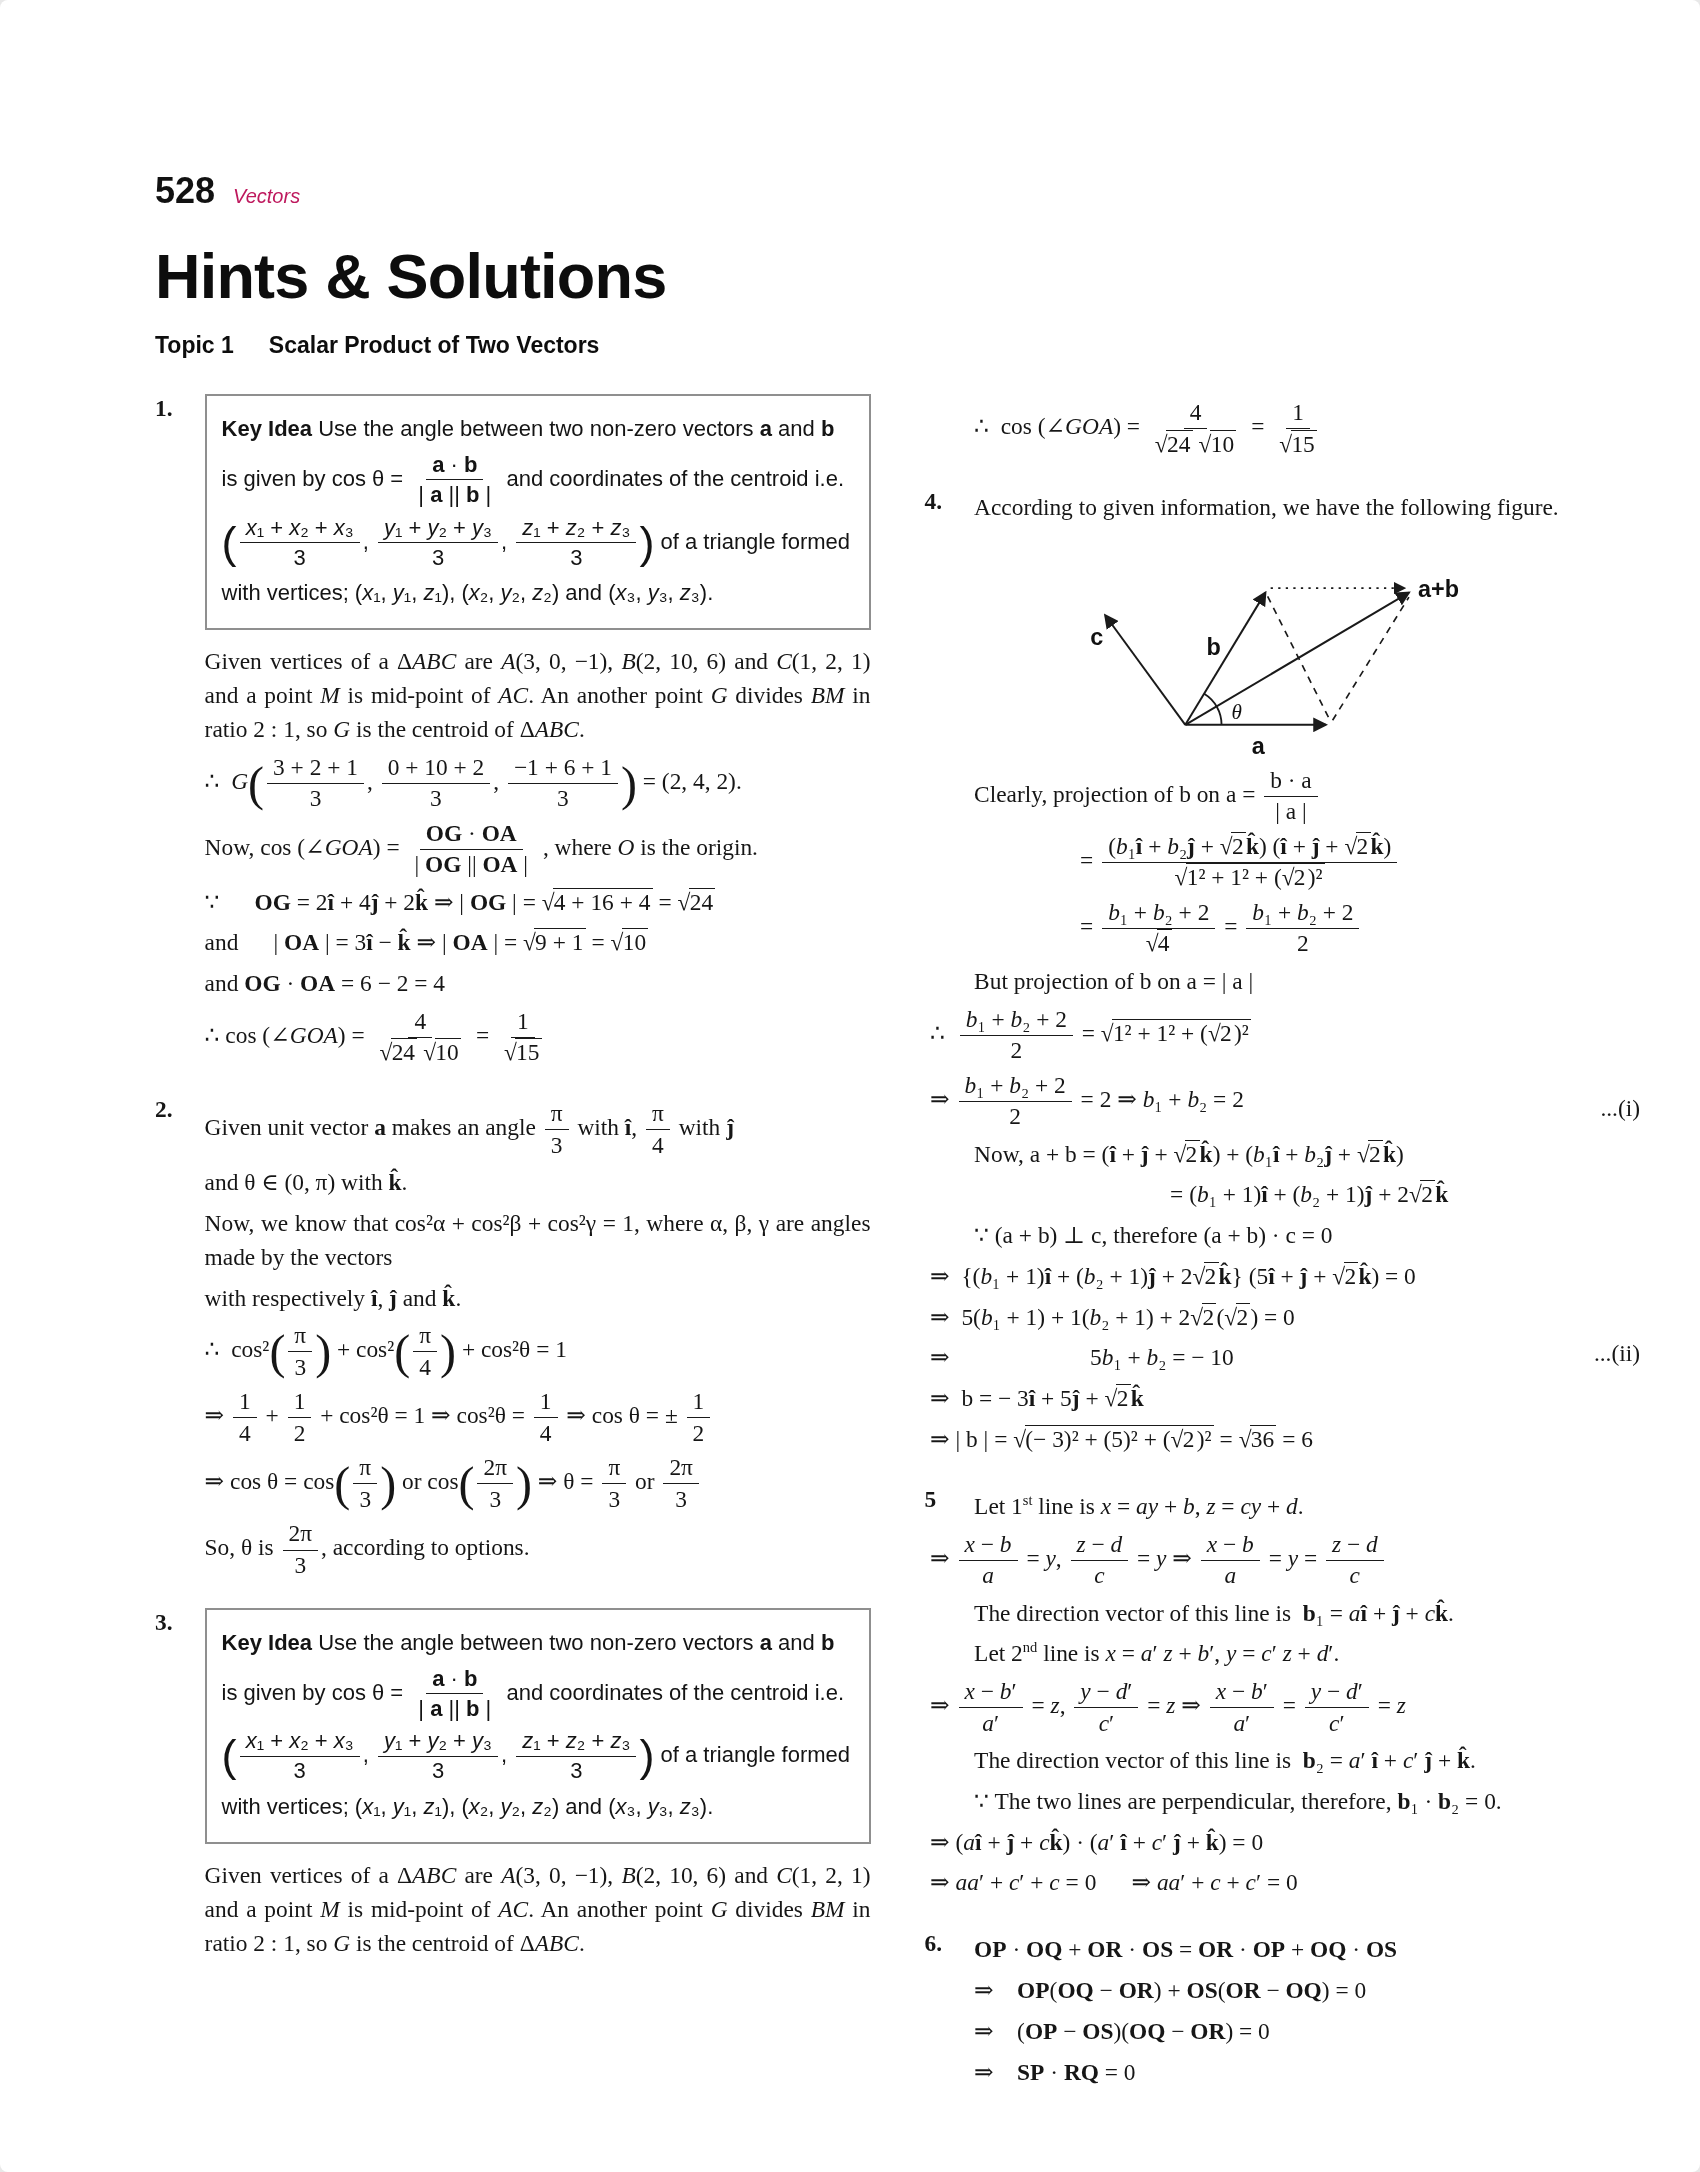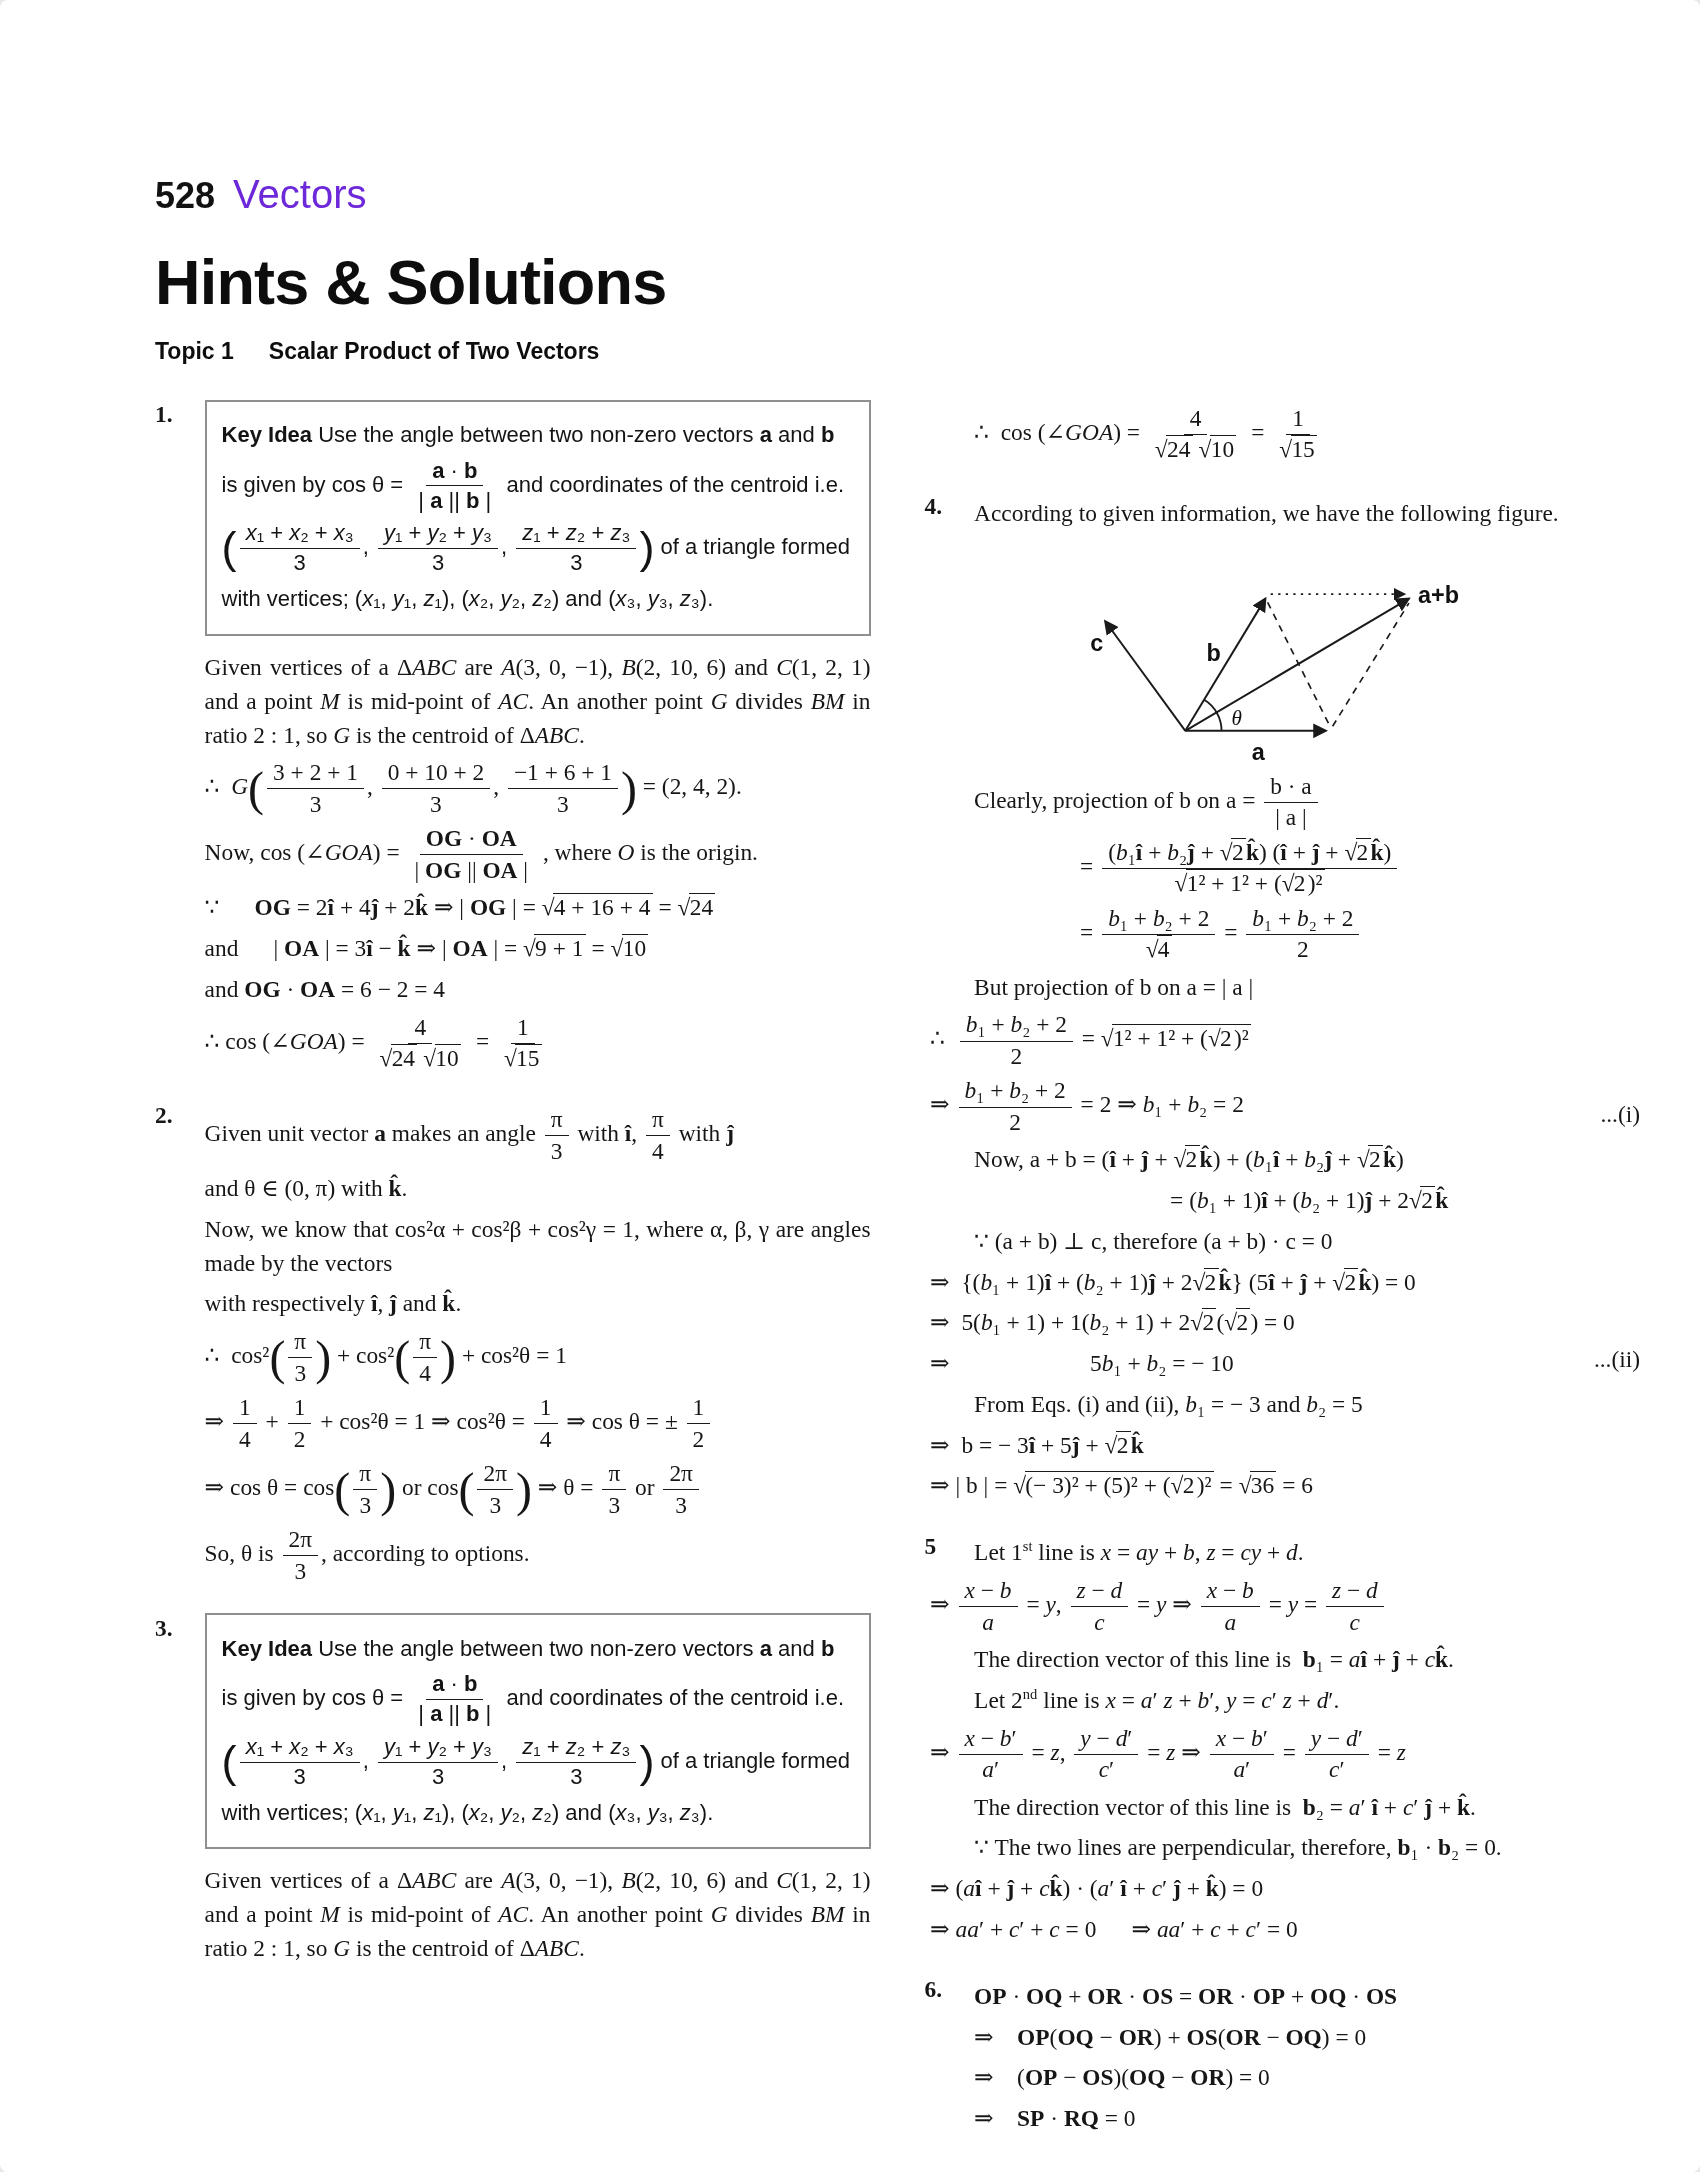--- a/index.html
+++ b/index.html
@@ -5,21 +5,21 @@
   html,body{margin:0;padding:0;background:#e8e8e8;}
   .page{
     width:1700px;height:2172px;box-sizing:border-box;background:#ffffff;
     padding:165px 60px 45px 155px;position:relative;overflow:hidden;
     font-family:"Liberation Serif","DejaVu Serif",serif;
     font-size:23.4px;line-height:1.45;color:#161616;border-radius:8px;
   }
   
   .pagehead{display:flex;align-items:baseline;gap:18px;font-family:"Liberation Sans","DejaVu Sans",sans-serif;}
   .pg-num{font-size:36px;font-weight:700;color:#111;}
-  .pg-chapter{font-size:40px;font-weight:400;color:#6d28d9;}
+  .pg-chapter{font-size:20px;font-weight:400;color:#be185d;font-style:italic;}
   .h-title{
     font-family:"Liberation Sans","DejaVu Sans",sans-serif;
     font-weight:700;font-size:63px;color:#0d0d0d;margin:26px 0 19.6px;letter-spacing:-0.8px;line-height:1.05;
   }
   .topic{display:flex;gap:35px;font-family:"Liberation Sans","DejaVu Sans",sans-serif;
     font-weight:700;font-size:23px;color:#0d0d0d;margin:13.6px 0 6px;}
   
   .columns{display:grid;grid-template-columns:1fr 1fr;column-gap:54px;margin-top:30px;align-items:start;}
   
   .item{display:flex;gap:10.6px;margin:0 0 19.6px;}
@@ -273,21 +273,20 @@
           <div class="mline hang">⇒ <span class="frac">
                 <span class="num"><i>b</i>₁ + <i>b</i>₂ + 2</span>
                 <span class="den">2</span>
               </span> = 2 ⇒ <i>b</i>₁ + <i>b</i>₂ = 2<span class="eqtag">...(i)</span></div>
           <div class="mline">Now, a + b = (<b>î</b> + <b>ĵ</b> + <span class="sqrt"><span class="sign">√</span><span class="rad">2</span></span><b>k̂</b>) + (<i>b</i>₁<b>î</b> + <i>b</i>₂<b>ĵ</b> + <span class="sqrt"><span class="sign">√</span><span class="rad">2</span></span><b>k̂</b>)</div>
           <div class="mline ind2">= (<i>b</i>₁ + 1)<b>î</b> + (<i>b</i>₂ + 1)<b>ĵ</b> + 2<span class="sqrt"><span class="sign">√</span><span class="rad">2</span></span><b>k̂</b></div>
           <div class="mline">∵ (a + b) ⊥ c, therefore (a + b) · c = 0</div>
           <div class="mline hang">⇒ {(<i>b</i>₁ + 1)<b>î</b> + (<i>b</i>₂ + 1)<b>ĵ</b> + 2<span class="sqrt"><span class="sign">√</span><span class="rad">2</span></span><b>k̂</b>} (5<b>î</b> + <b>ĵ</b> + <span class="sqrt"><span class="sign">√</span><span class="rad">2</span></span><b>k̂</b>) = 0</div>
           <div class="mline hang">⇒ 5(<i>b</i>₁ + 1) + 1(<i>b</i>₂ + 1) + 2<span class="sqrt"><span class="sign">√</span><span class="rad">2</span></span>(<span class="sqrt"><span class="sign">√</span><span class="rad">2</span></span>) = 0</div>
           <div class="mline hang">⇒      5<i>b</i>₁ + <i>b</i>₂ = − 10<span class="eqtag">...(ii)</span></div>
-          <div class="mline">From Eqs. (i) and (ii), <i>b</i>₁ = − 3 and <i>b</i>₂ = 5</div>
           <div class="mline hang">⇒ b = − 3<b>î</b> + 5<b>ĵ</b> + <span class="sqrt"><span class="sign">√</span><span class="rad">2</span></span><b>k̂</b></div>
           <div class="mline hang">⇒ | b | = <span class="sqrt"><span class="sign">√</span><span class="rad">(− 3)² + (5)² + (<span class="sqrt"><span class="sign">√</span><span class="rad">2</span></span>)²</span></span> = <span class="sqrt"><span class="sign">√</span><span class="rad">36</span></span> = 6</div>
         </div>
       </section>
 
       <section class="item">
         <div class="item-num">5</div>
         <div class="item-body">
           <div class="mline">Let 1<sup>st</sup> line is <i>x</i> = <i>ay</i> + <i>b</i>, <i>z</i> = <i>cy</i> + <i>d</i>.</div>
           <div class="mline hang">⇒ <span class="frac">

